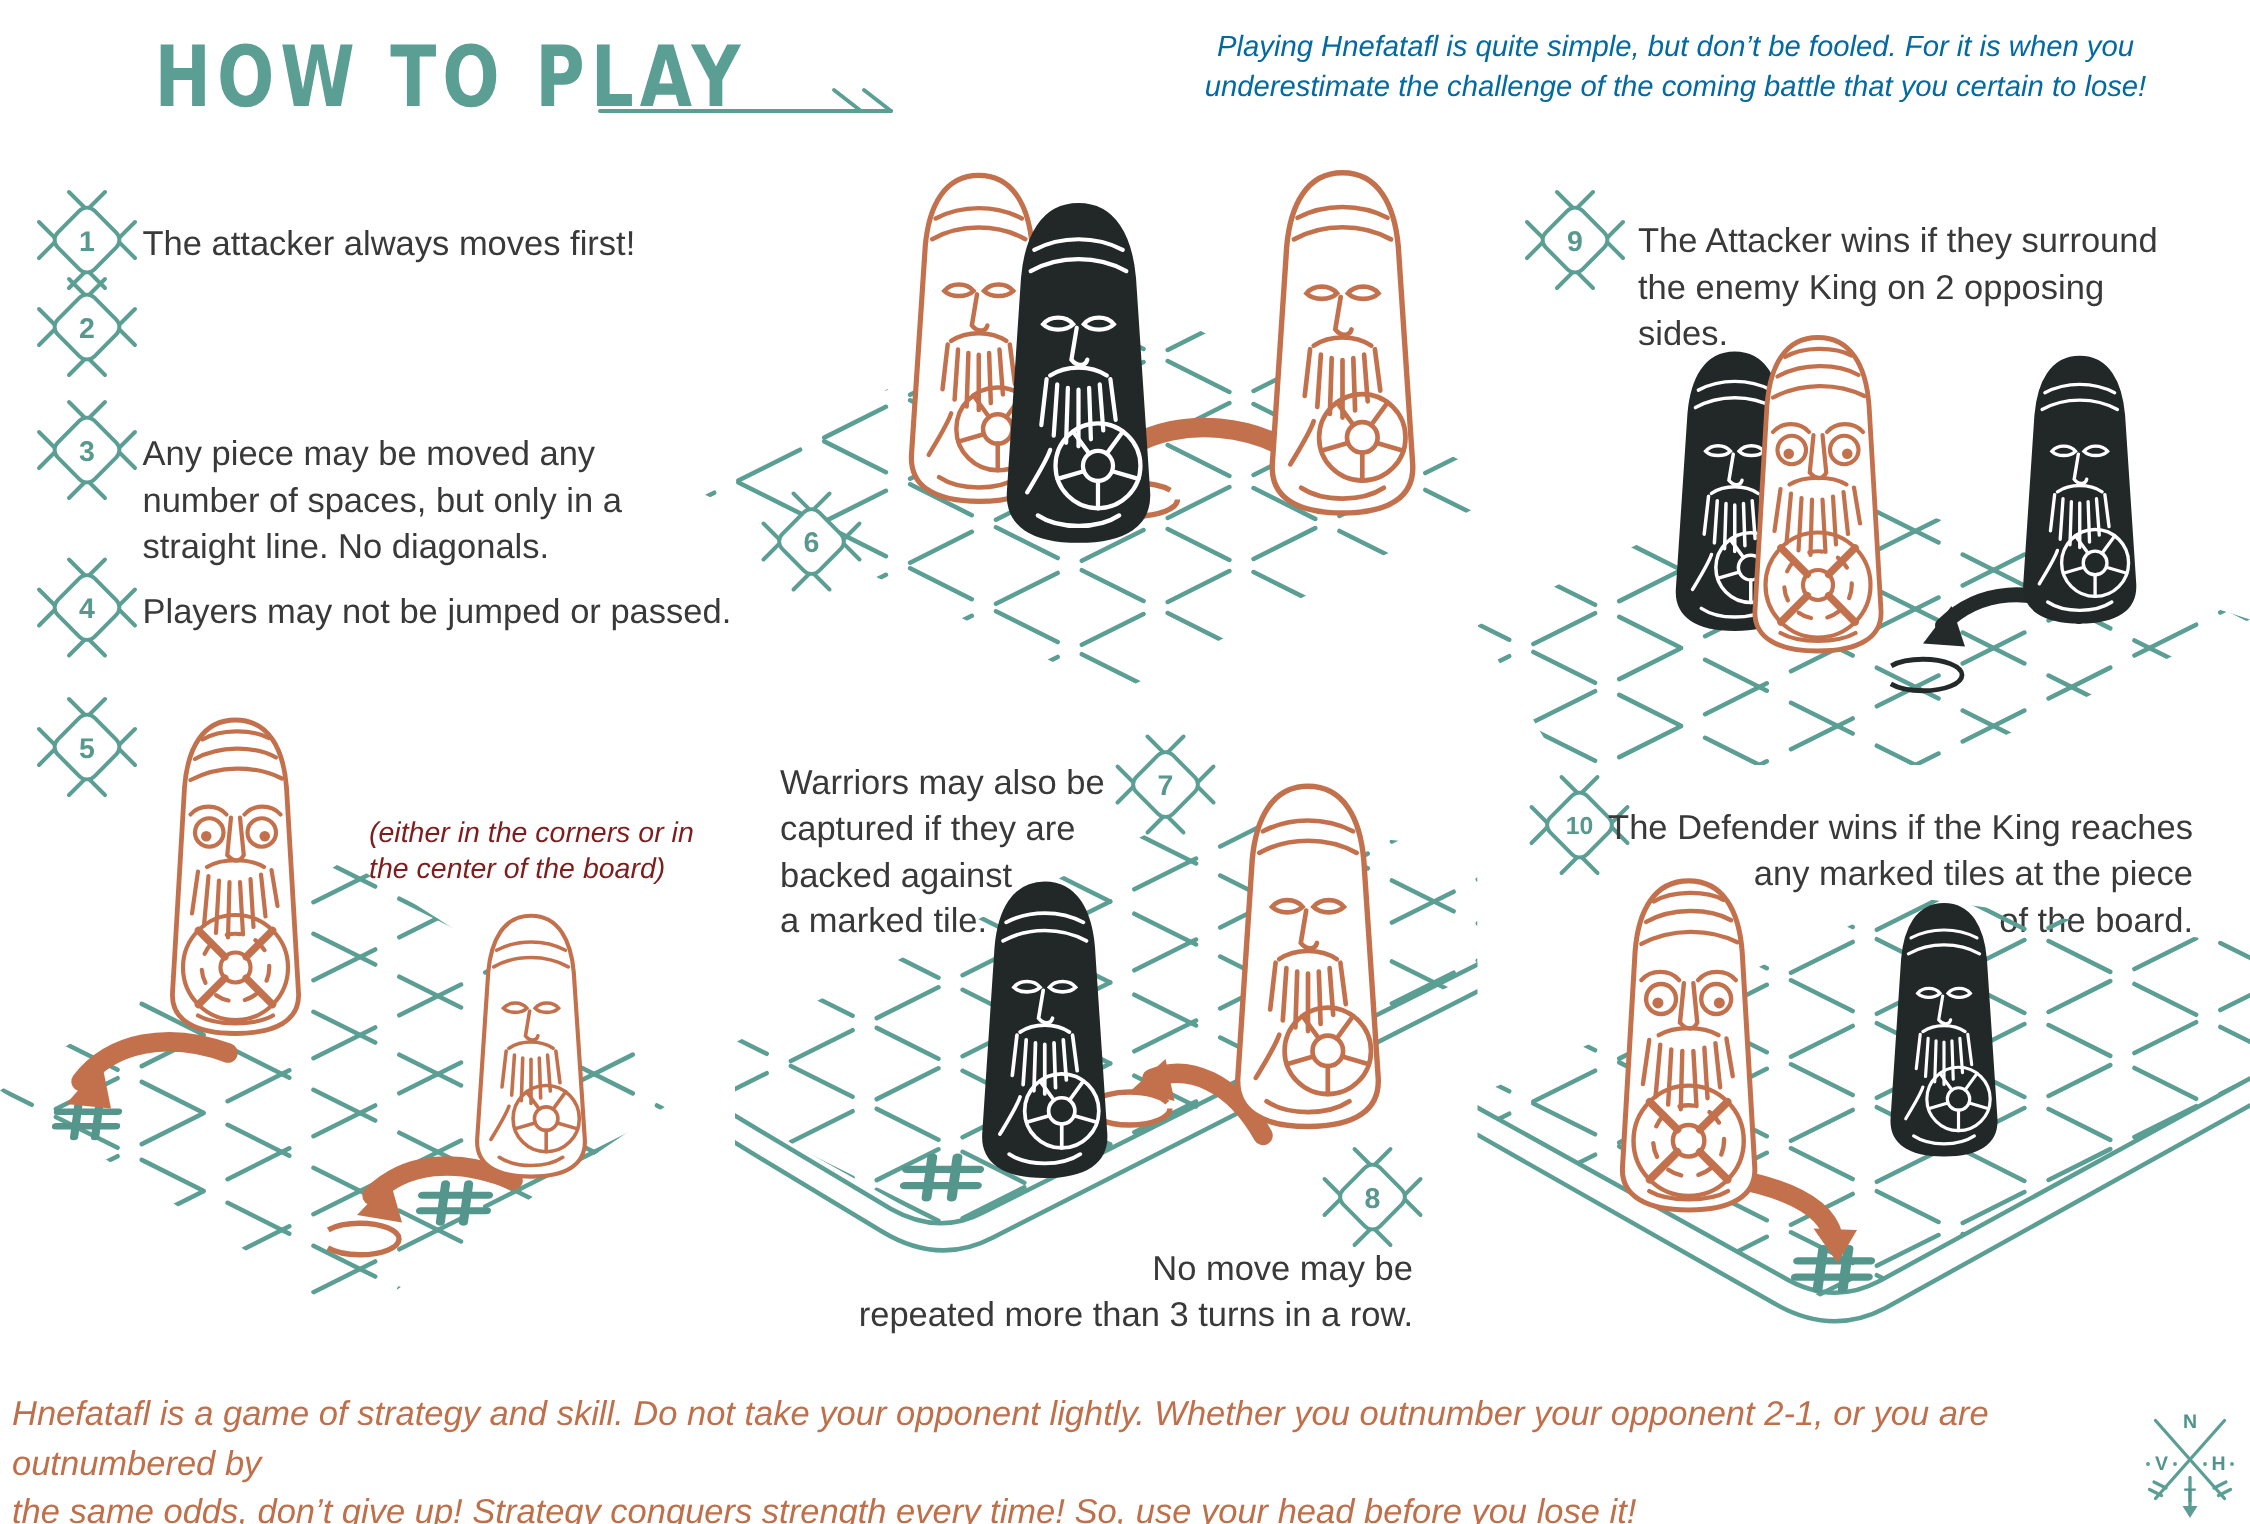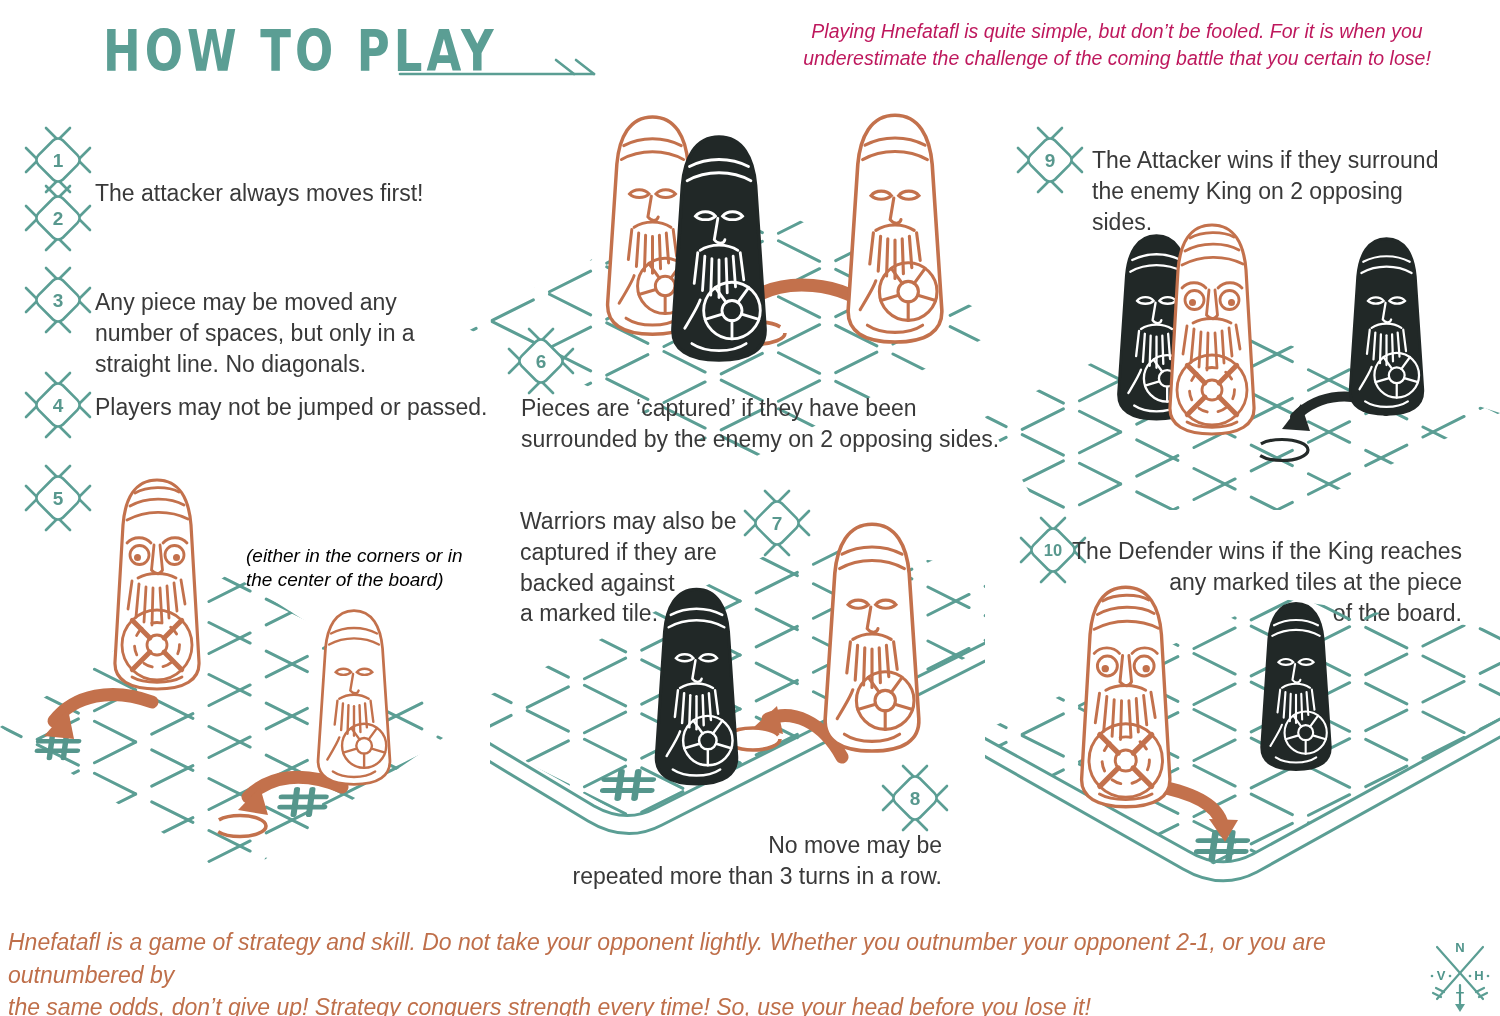--- a/index.html
+++ b/index.html
@@ -2,24 +2,24 @@
 <html><head>
 <meta charset="utf-8">
 <style>
   html,body{margin:0;padding:0;background:#ffffff;}
   .page{position:relative;width:1500px;height:1016px;background:#fff;overflow:hidden;
         font-family:"Liberation Sans","DejaVu Sans",sans-serif;color:#3a3a3a;}
   .abs{position:absolute;}
   .title{font-weight:800;font-size:45px;letter-spacing:4px;color:#5b9e94;
          transform:scaleY(1.25);transform-origin:left top;margin:0;
          font-family:"DejaVu Sans","Liberation Sans",sans-serif;}
-  .intro{font-style:italic;font-size:19.5px;line-height:1.38;color:#be185d;text-align:center;
+  .intro{font-style:italic;font-size:19.5px;line-height:1.38;color:#0369a1;text-align:center;
          white-space:pre-line;}
   .rule-text{font-size:23px;line-height:1.34;color:#393939;white-space:pre-line;}
-  .rule-note{font-size:19px;font-style:italic;line-height:1.28;color:#000000;white-space:pre-line;}
+  .rule-note{font-size:19px;font-style:italic;line-height:1.28;color:#7f1d1d;white-space:pre-line;}
   .right{text-align:right;}
   .footer-note{font-style:italic;font-size:23px;line-height:1.42;color:#bf6f4a;white-space:pre-line;}
   .badge{width:52px;height:52px;overflow:visible;}
   .badge text{fill:#58988e;font-weight:bold;font-size:19px;text-anchor:middle;
               font-family:"Liberation Sans",sans-serif;}
   .badge text.small{font-size:16.5px;}
   svg{display:block;}
   g.lattice line{stroke:#5b9e94;stroke-width:3;stroke-linecap:round;stroke-dasharray:46 18;}
   .board-edge{fill:none;stroke:#5b9e94;stroke-width:3;stroke-linecap:round;}
   .arrow-copper{fill:none;stroke:#c3714c;stroke-width:13;stroke-linecap:round;}
@@ -153,21 +153,21 @@
         <polyline points="178,4 196,18"></polyline>
     </g>
   </svg>
   <p class="abs intro" style="left:743px;top:18px;width:748px;margin:0;">Playing Hnefatafl is quite simple, but don’t be fooled. For it is when you
 underestimate the challenge of the coming battle that you certain to lose!</p>
 
   <svg class="abs badge" style="left:32px;top:134px;" viewBox="0 0 52 52">
       <use href="#sym-badge-frame"></use>
       <text x="26" y="33">1</text>
     </svg>
-  <div class="abs rule-text" style="left:95px;top:147px;width:400px;margin-top:31px;">The attacker always moves first!</div>
+  <div class="abs rule-text" style="left:95px;top:147px;width:400px;">The attacker always moves first!</div>
 
   <svg class="abs badge" style="left:32px;top:192px;" viewBox="0 0 52 52">
       <use href="#sym-badge-frame"></use>
       <text x="26" y="33">2</text>
     </svg>
 
   <svg class="abs badge" style="left:32px;top:274px;" viewBox="0 0 52 52">
       <use href="#sym-badge-frame"></use>
       <text x="26" y="33">3</text>
     </svg>
@@ -327,22 +327,20 @@
       <polygon class="head-copper" points="280,208 306,188 310,217"></polygon>
     </g>
     <use href="#sym-warrior-copper" transform="translate(140,10) scale(1.15)"></use>
     <use href="#sym-warrior-ink" transform="translate(205,30) scale(1.18)"></use>
     <use href="#sym-warrior-copper" transform="translate(380,8) scale(1.2)"></use>
   </svg>
   <svg class="abs badge" style="left:515px;top:335px;" viewBox="0 0 52 52">
       <use href="#sym-badge-frame"></use>
       <text x="26" y="33">6</text>
     </svg>
-  <div class="abs rule-text" style="left:521px;top:393px;width:490px;">Pieces are ‘captured’ if they have been
-surrounded by the enemy on 2 opposing sides.</div>
 
   <div class="abs rule-text" style="left:520px;top:506px;width:250px;">Warriors may also be
 captured if they are
 backed against
 a marked tile.</div>
   <svg class="abs badge" style="left:751px;top:497px;" viewBox="0 0 52 52">
       <use href="#sym-badge-frame"></use>
       <text x="26" y="33">7</text>
     </svg>
 

